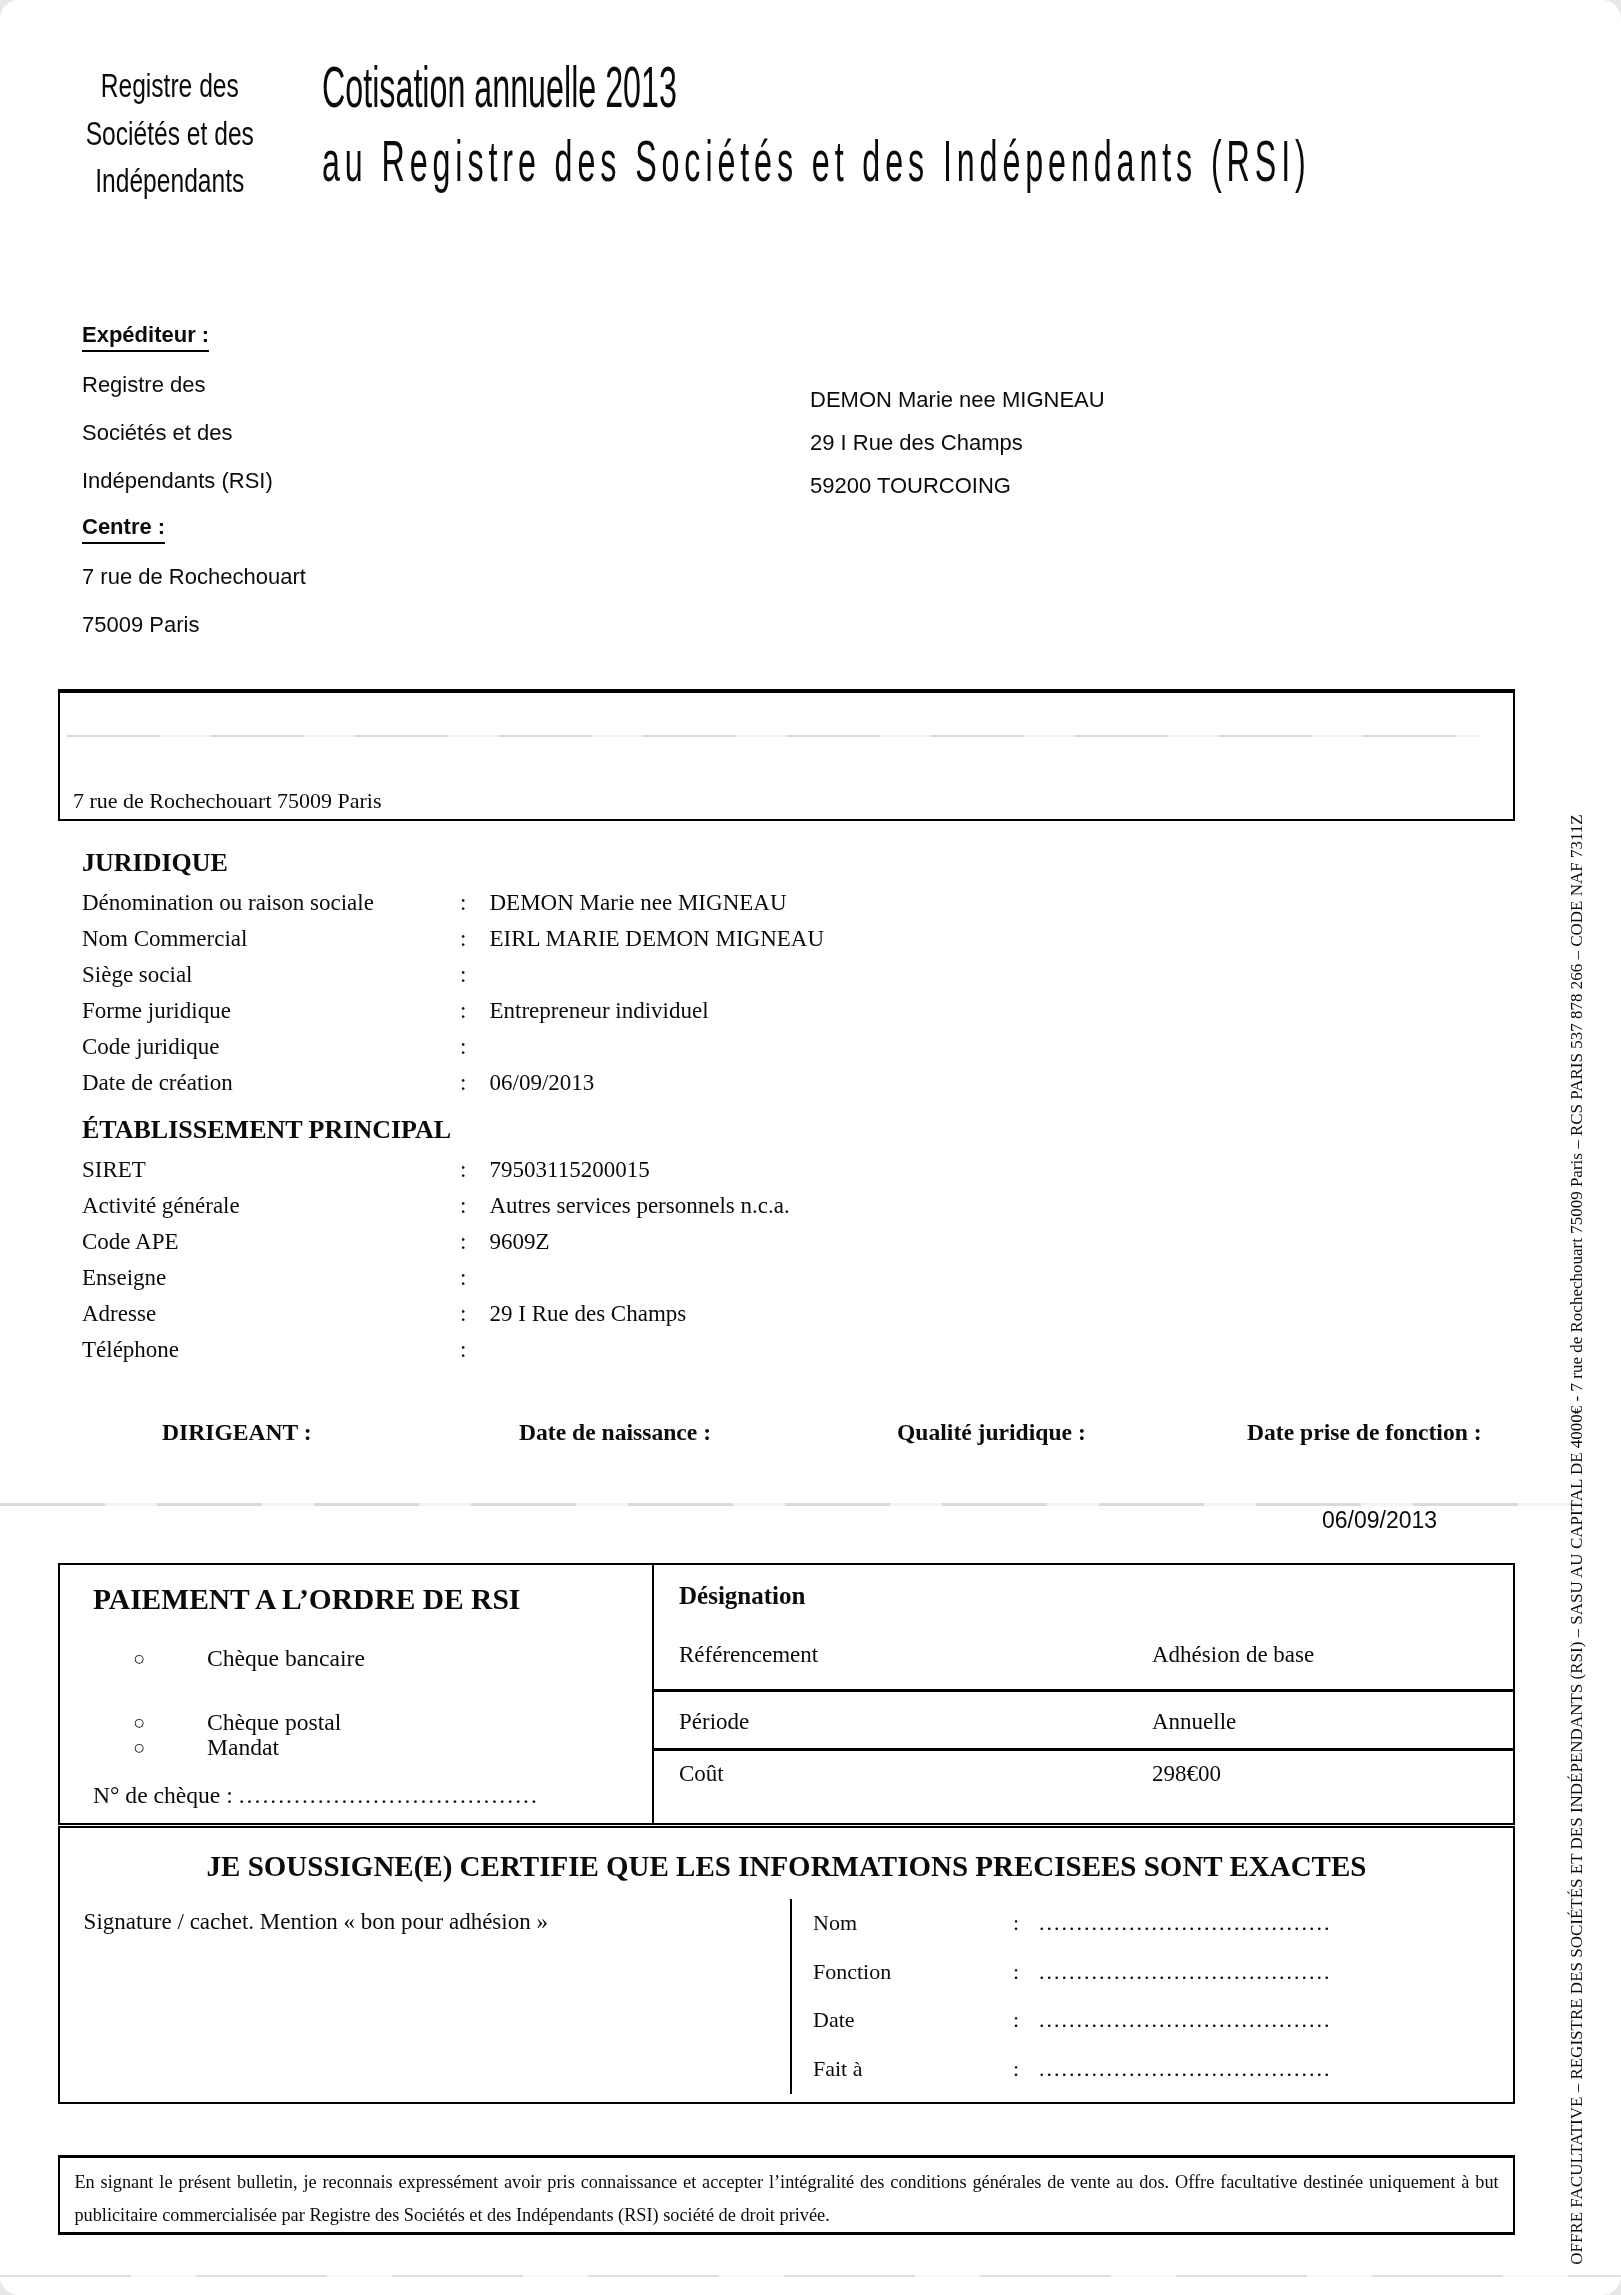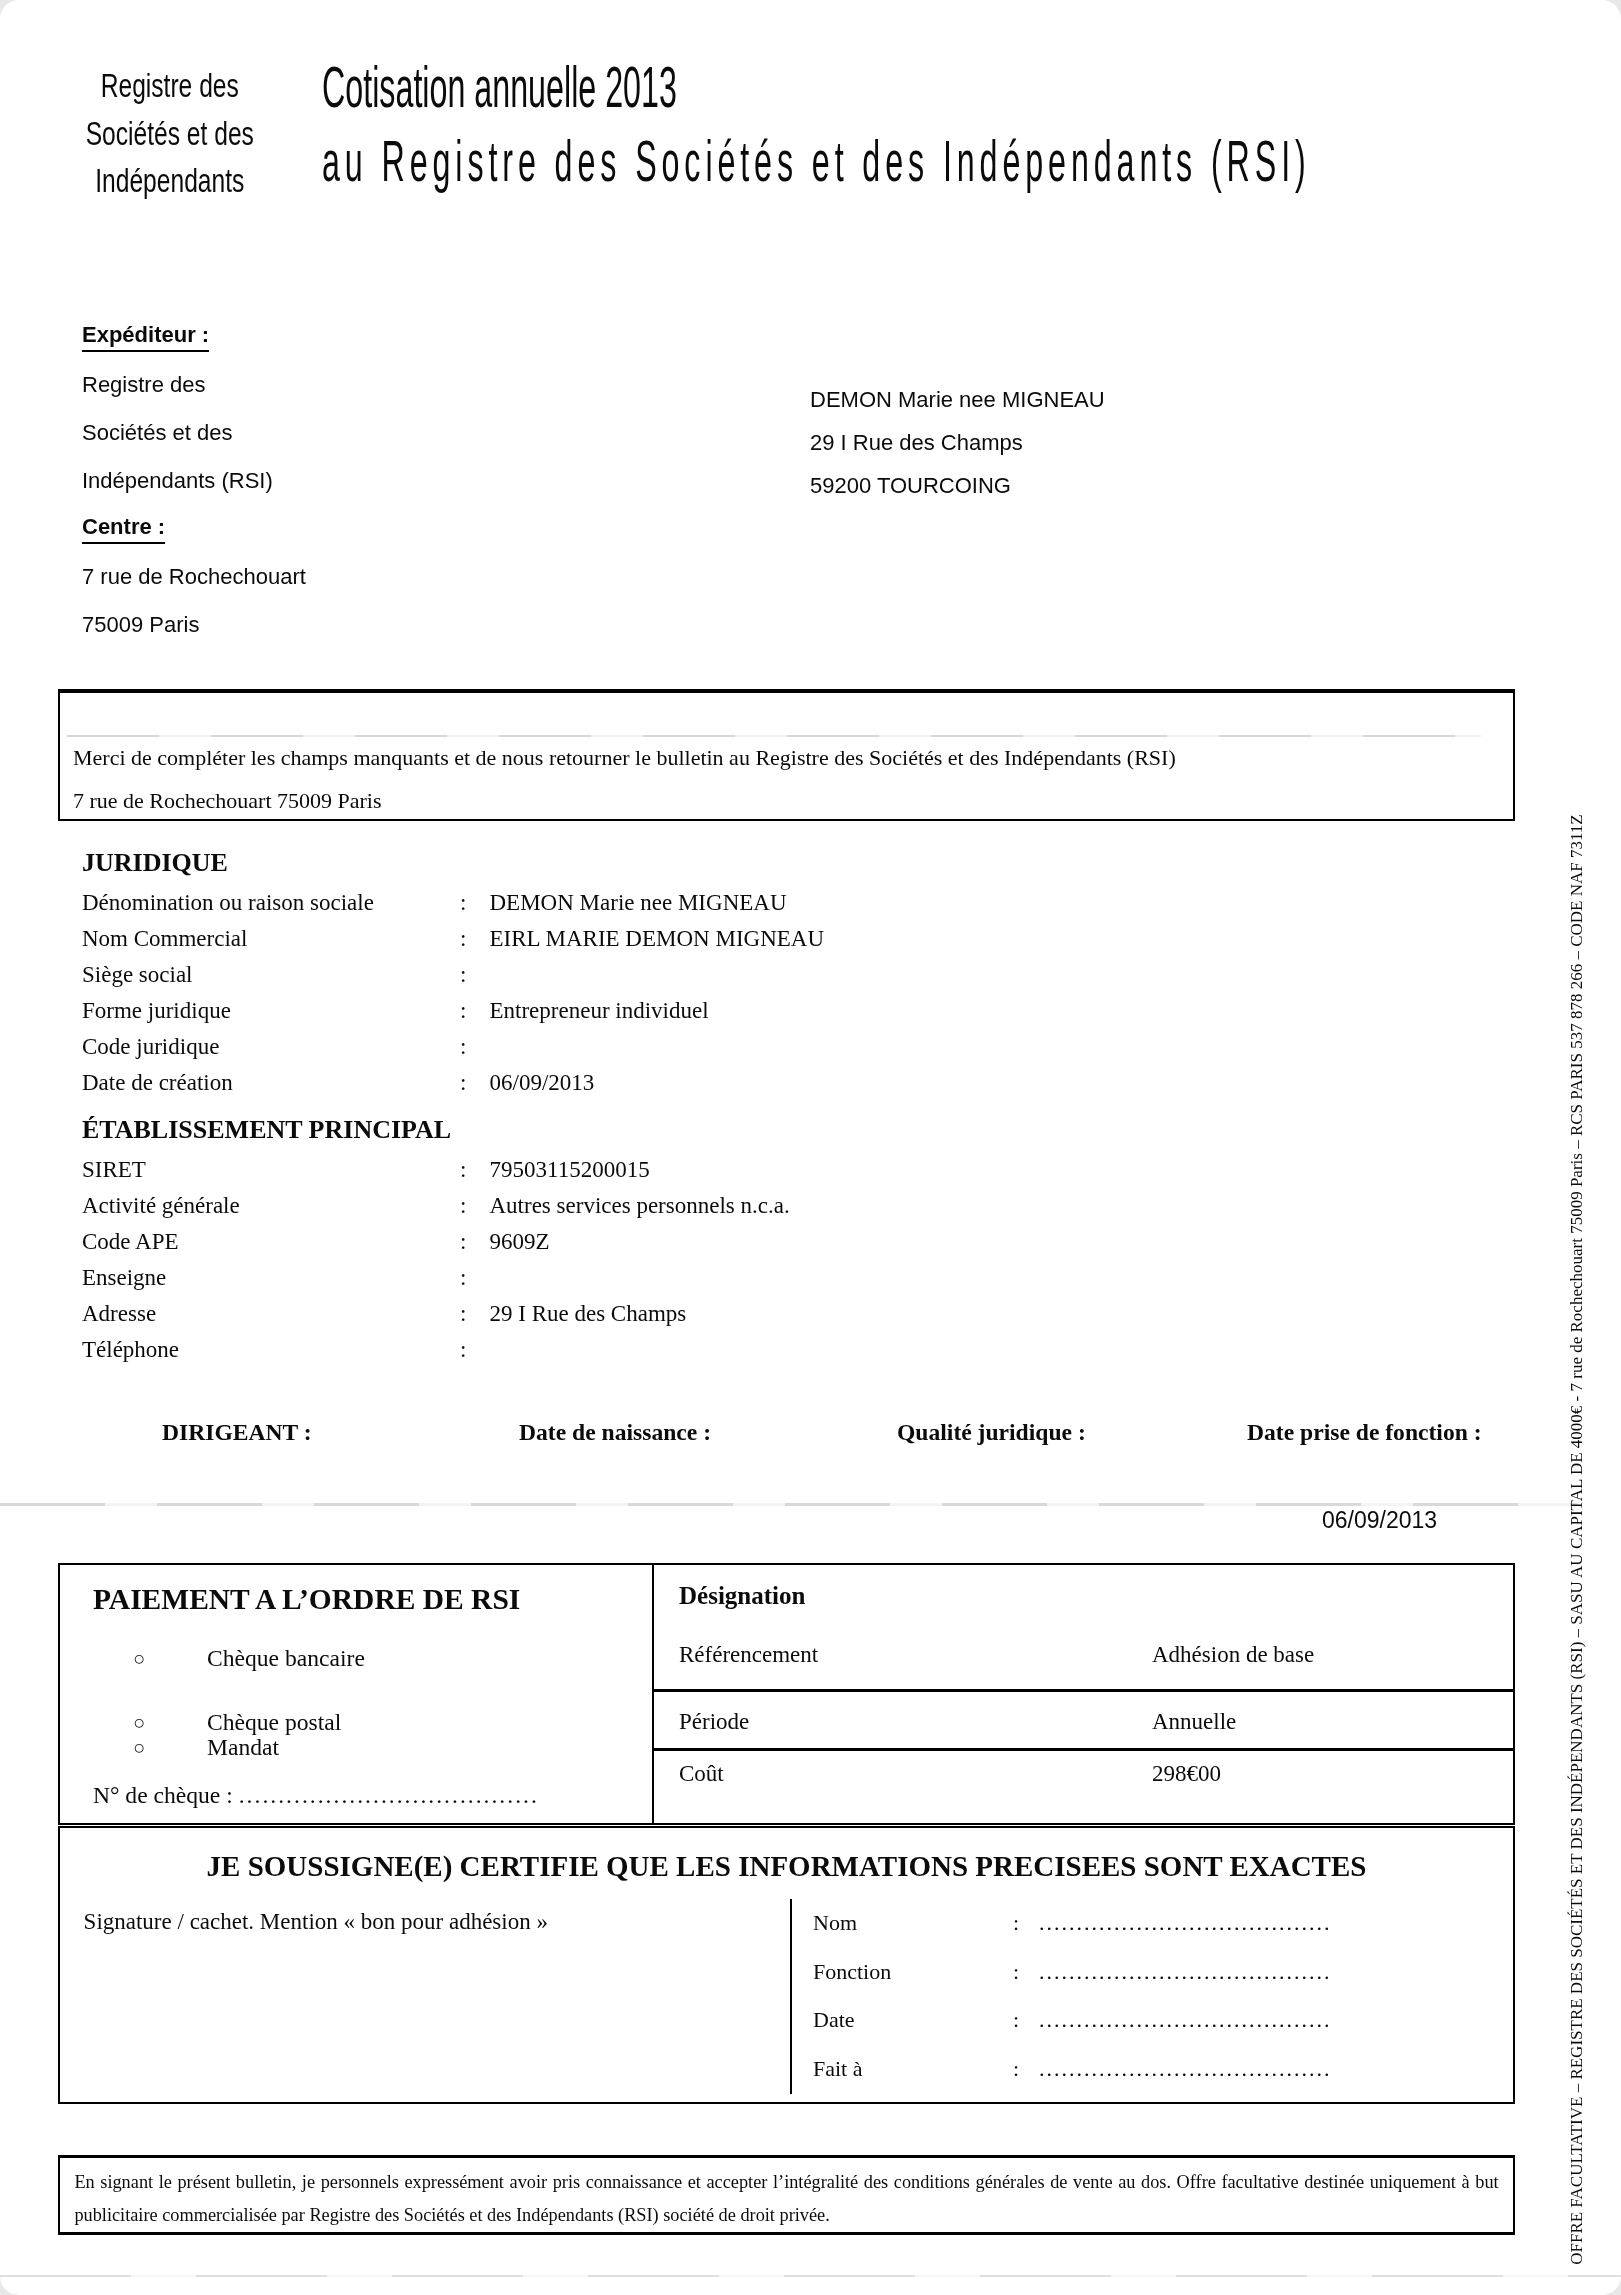--- a/index.html
+++ b/index.html
@@ -143,21 +143,20 @@
   </div>
 
   <div id="recipient" class="abs sans">
     <div class="line">DEMON Marie  nee MIGNEAU</div>
     <div class="line">29 I Rue des Champs</div>
     <div class="line">59200 TOURCOING</div>
   </div>
 
   <div id="bulletin" class="abs">
     <div id="bulletin-smudge"></div>
-    <div id="bulletin-l1">Merci de compléter les champs manquants et de nous retourner le bulletin au Registre des Sociétés et des Indépendants (RSI)</div>
     <div id="bulletin-l2">7 rue de Rochechouart 75009 Paris</div>
   </div>
 
   <div id="juridique-title" class="abs sec-title">JURIDIQUE</div>
   <div id="juridique-rows" class="rows">
     <div class="frow">
       <span class="lbl">Dénomination ou raison sociale</span>
       <span class="col">:</span>
       <span class="val">DEMON Marie  nee MIGNEAU</span>
     </div>
@@ -272,21 +271,21 @@
     </div>
     <div class="cert-row cy3">
       <span class="clbl">Date</span><span class="ccol">:</span><span class="dots">.......................................</span>
     </div>
     <div class="cert-row cy4">
       <span class="clbl">Fait à</span><span class="ccol">:</span><span class="dots">.......................................</span>
     </div>
   </div>
 
   <div id="legalbox">
-    <div id="legal-text">En signant le présent bulletin, je personnels expressément avoir pris connaissance et accepter l’intégralité des conditions générales de vente au dos. Offre facultative destinée uniquement à but publicitaire commercialisée par Registre des Sociétés et des Indépendants (RSI) société de droit privée.</div>
+    <div id="legal-text">En signant le présent bulletin, je reconnais expressément avoir pris connaissance et accepter l’intégralité des conditions générales de vente au dos. Offre facultative destinée uniquement à but publicitaire commercialisée par Registre des Sociétés et des Indépendants (RSI) société de droit privée.</div>
   </div>
 
   <div id="smudge-bottom"></div>
 
   <div id="imprint">OFFRE FACULTATIVE – REGISTRE DES SOCIÉTÉS ET DES INDÉPENDANTS (RSI) – SASU AU CAPITAL DE 4000€ - 7 rue de Rochechouart 75009 Paris – RCS PARIS 537 878 266 – CODE NAF 7311Z</div>
 
 </div>
 
 
 </body></html>

